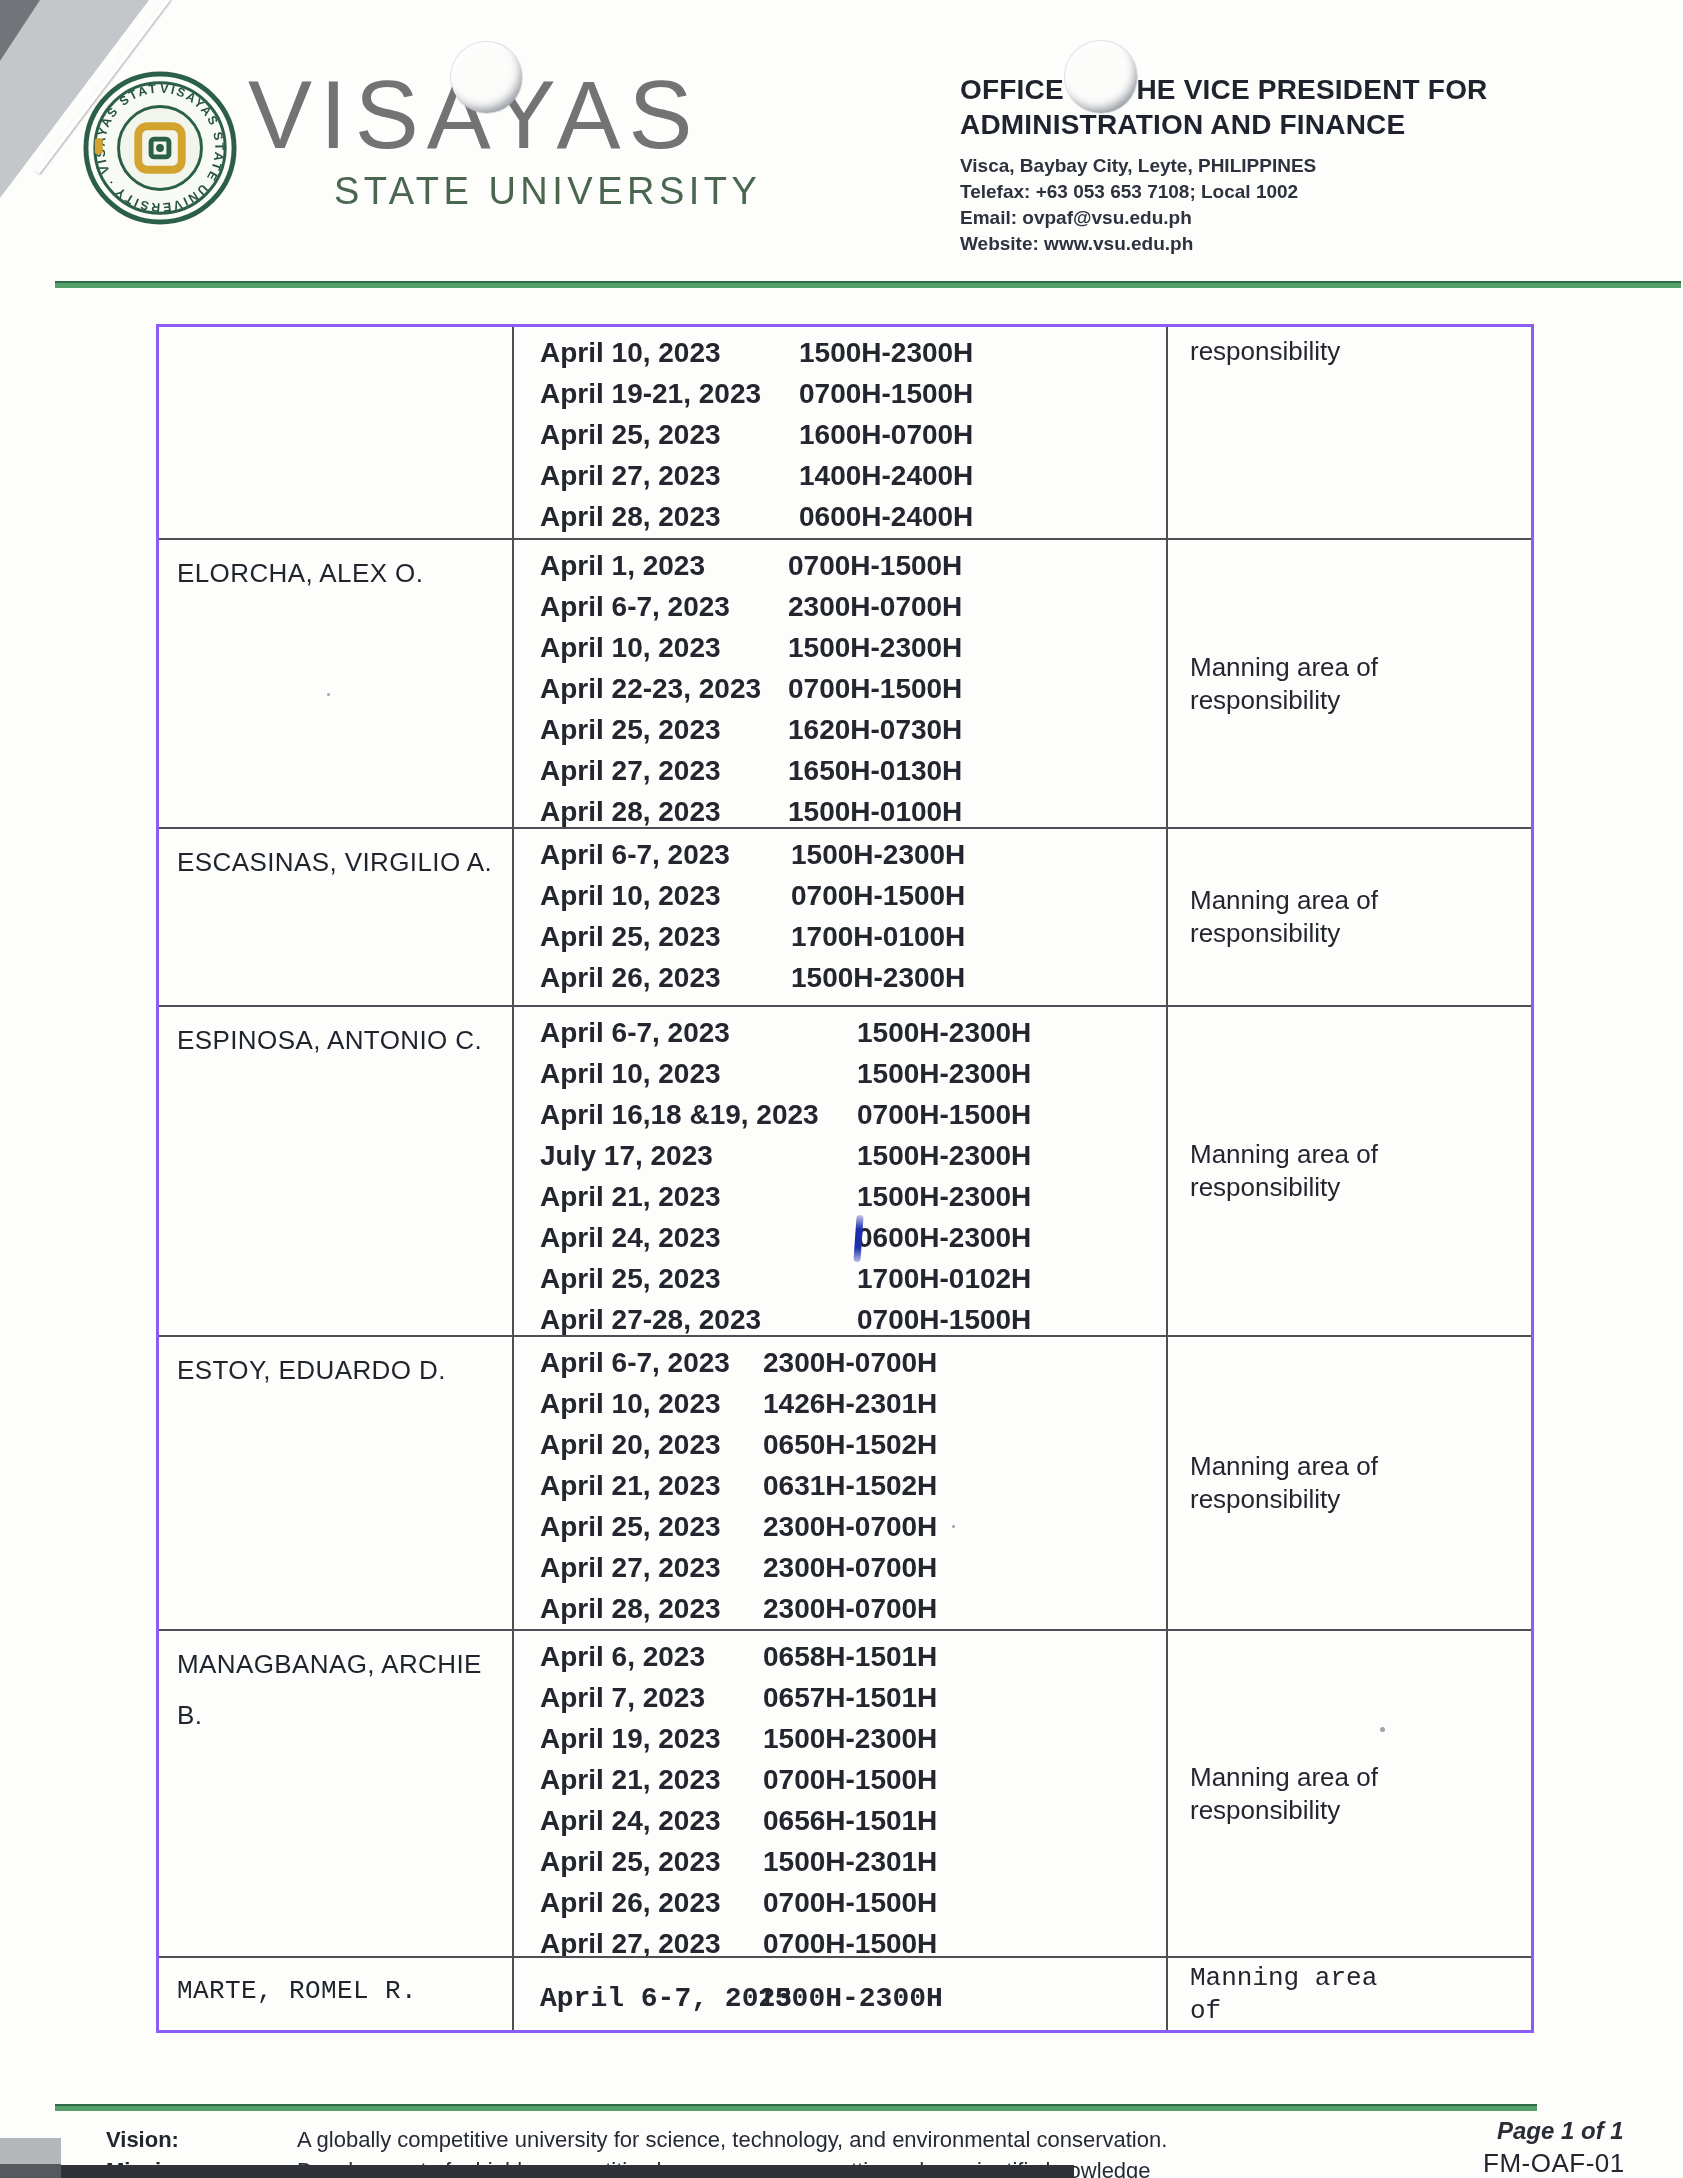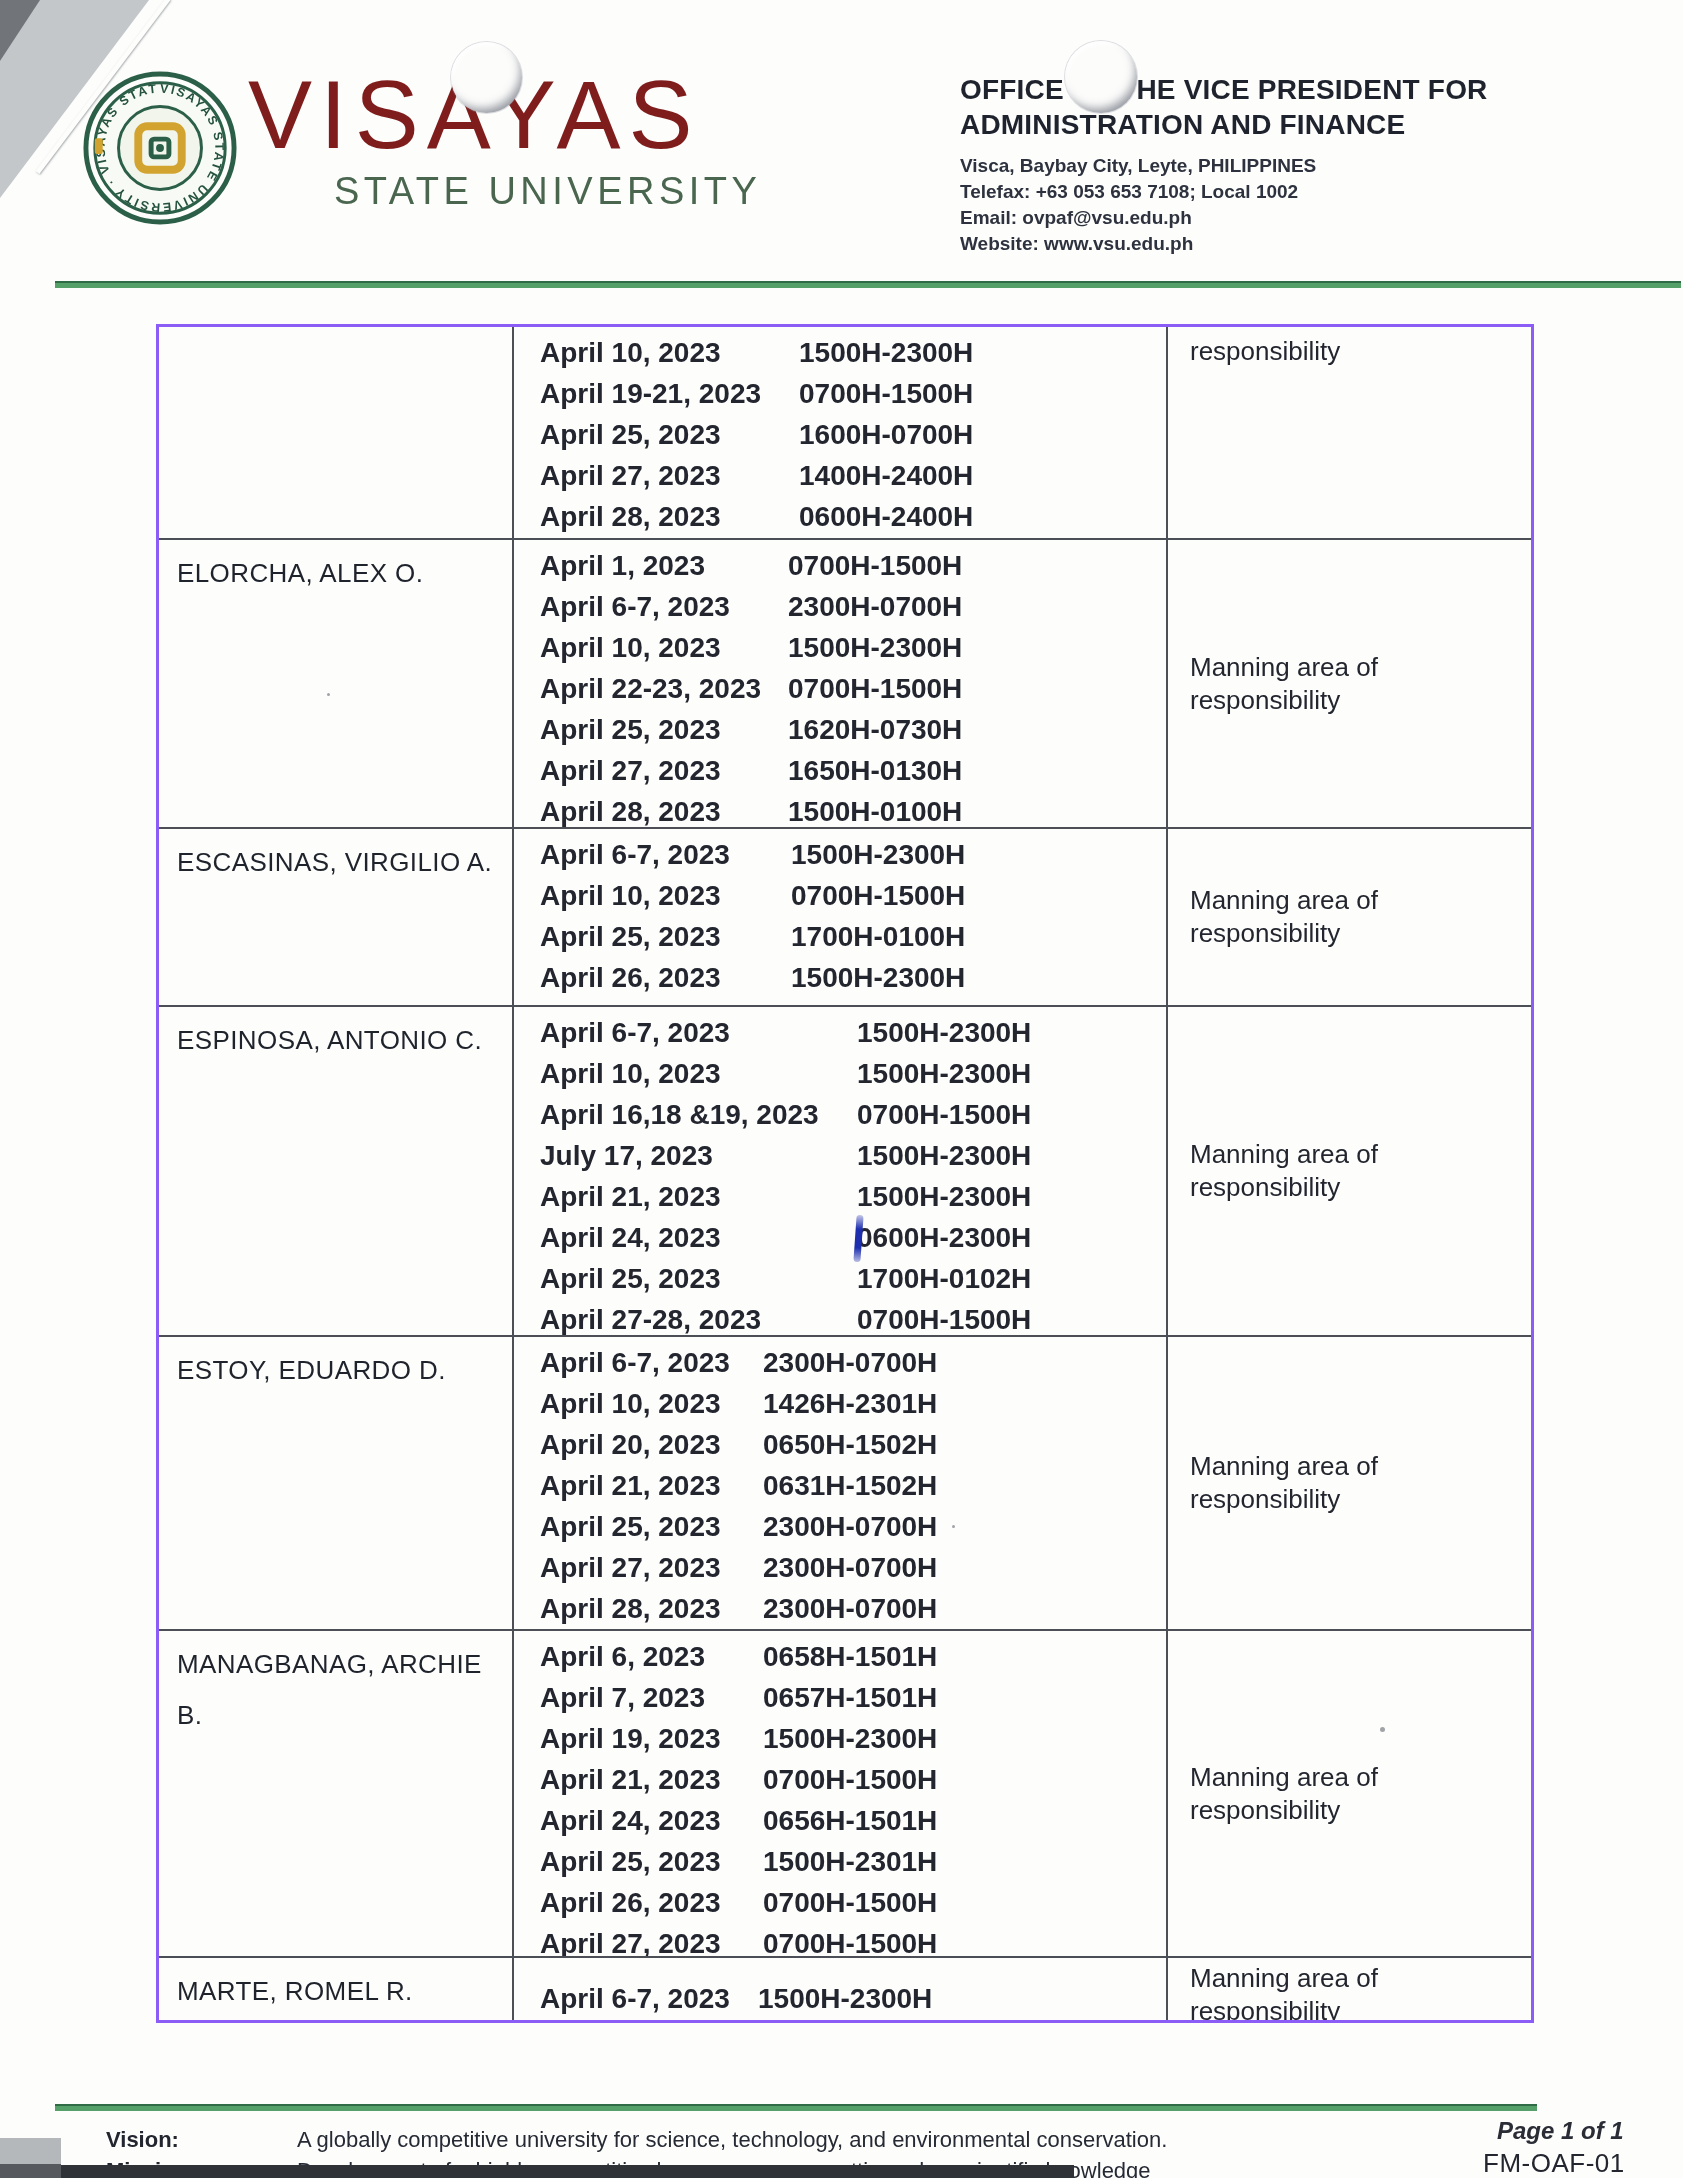--- a/index.html
+++ b/index.html
@@ -14,21 +14,21 @@
   .bottom-band{left:61px;top:2165px;width:1013px;height:13px;background:#2f3338;}
   .bottom-corner{left:0;top:2138px;width:61px;height:40px;background:#b4b8bb;}
   .bottom-corner-dark{left:0;top:2164px;width:61px;height:14px;background:#565a5f;}
   .speck{border-radius:50%;background:rgba(70,74,84,.5);}
 
   
   .punch{border-radius:50%;background:#fcfcfb;z-index:30;
          box-shadow:inset -5px -8px 10px -4px rgba(66,72,88,.55), inset 2px 3px 5px rgba(255,255,255,.9), 0 0 0 1px rgba(140,144,155,.28);}
 
   
-  .wordmark{left:248px;top:65px;font-size:96px;font-weight:400;letter-spacing:8px;color:#7f1d1d;line-height:99px;}
+  .wordmark{left:248px;top:65px;font-size:96px;font-weight:400;letter-spacing:8px;color:#737373;line-height:99px;}
   .wordmark-sub{left:334px;top:170px;font-size:38px;font-weight:400;letter-spacing:4.5px;color:#4a664f;}
   .office{left:960px;top:72px;width:614px;}
   .office .t1,.office .t2{font-size:28px;font-weight:700;color:#1f232e;letter-spacing:0.2px;line-height:35px;}
   .office .addr{font-size:19px;font-weight:700;color:#2d323e;line-height:26px;}
   .addr-block{margin-top:11px;}
   .rule-green{height:7px;background:linear-gradient(180deg,#2f6b45 0 30%,#55a069 30% 100%);}
   #rule-top{left:55px;top:281px;width:1626px;}
   #rule-bottom{left:55px;top:2104px;width:1482px;}
 
   
@@ -318,21 +318,21 @@
           </div>
           <div class="sline">
             <div class="sdate" style="width: 223px;">April 27, 2023</div>
             <div class="stime">0700H-1500H</div>
           </div>
         </div>
         <div class="cell remarks-cell">
           <div class="remarks-text">Manning area of responsibility</div>
         </div>
       </div>
-      <div class="trow" style="height: 64px;">
+      <div class="trow" style="height: 74px; font-family: Liberation Mono, monospace;">
         <div class="cell name-cell">
           <div class="name-line">MARTE, ROMEL R.</div>
         </div>
         <div class="cell sched-cell">
           <div class="sline">
             <div class="sdate" style="width: 218px;">April 6-7, 2023</div>
             <div class="stime">1500H-2300H</div>
           </div>
         </div>
         <div class="cell remarks-cell">

